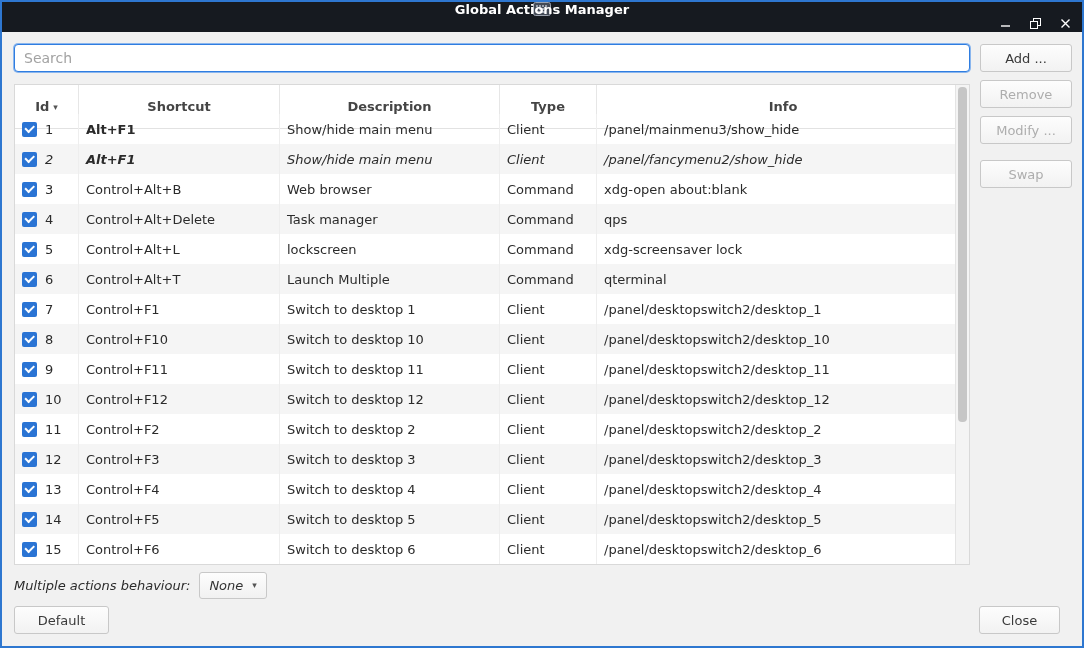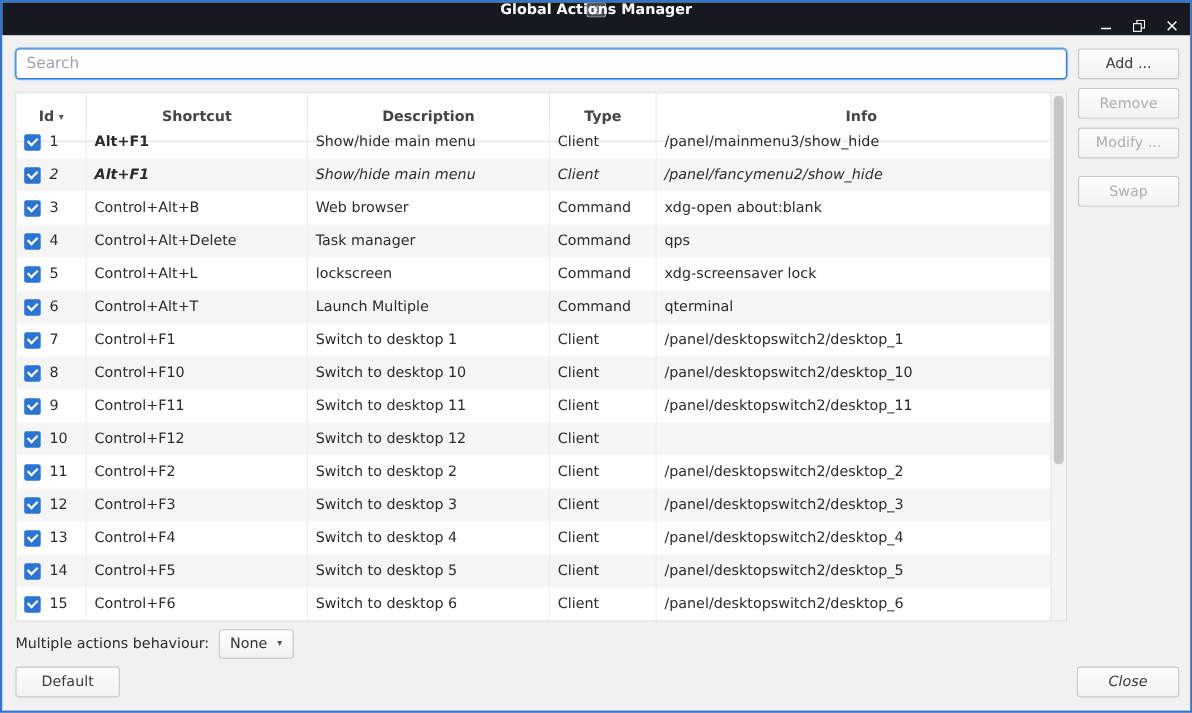--- a/index.html
+++ b/index.html
@@ -91,32 +91,32 @@
     background:#f4f4f4; border-left:1px solid #e4e4e4;
   }
   .scroll-thumb {
     position:absolute; left:2px; right:2px; top:2px; height:70%;
     background:#c6c6c6; border-radius:4px;
   }
 
   
   .footer-row {
     position:absolute; left:12px; top:569px; height:28px;
-    display:flex; align-items:center; gap:9px;
+    display:flex; align-items:center; gap:9px;font-style:italic;
   }
   .footer-label { font-size:13px; color:#2b2b2b; }
   .combo {
     display:flex; align-items:center; gap:9px; height:27px; padding:0 9px;
     background:linear-gradient(#fdfdfd,#f1f1f1);
     border:1px solid #c8c8c8; border-radius:3px; font-size:13px; color:#333; cursor:pointer;
   }
   .combo .caret { font-size:9px; color:#555; }
 
   #btn-default { position:absolute; left:12px; top:604px; width:95px; height:28px; }
-  #btn-close   { position:absolute; left:977px; top:604px; width:93px; height:28px;font-style:italic; }
+  #btn-close   { position:absolute; left:977px; top:604px; width:81px; height:28px; }
 </style>
 </head>
 <body>
 
 <div class="window">
 
   <div class="titlebar">
     <span class="tb-icon">
       <svg width="18" height="14" viewBox="0 0 18 14">
         <rect x="0.5" y="0.5" width="17" height="13" rx="2" fill="#434a56" stroke="#9aa1ad"></rect>
@@ -264,20 +264,21 @@
     <div class="td w-info">/panel/desktopswitch2/desktop_11</div>
   </div>
         <div class="tr">
     <div class="td w-id">
       <span class="checkbox checked"></span>
       <span>10</span>
     </div>
     <div class="td w-sc">Control+F12</div>
     <div class="td w-desc">Switch to desktop 12</div>
     <div class="td w-type">Client</div>
+    <div class="td w-info">/panel/desktopswitch2/desktop_12</div>
   </div>
         <div class="tr">
     <div class="td w-id">
       <span class="checkbox checked"></span>
       <span>11</span>
     </div>
     <div class="td w-sc">Control+F2</div>
     <div class="td w-desc">Switch to desktop 2</div>
     <div class="td w-type">Client</div>
     <div class="td w-info">/panel/desktopswitch2/desktop_2</div>

